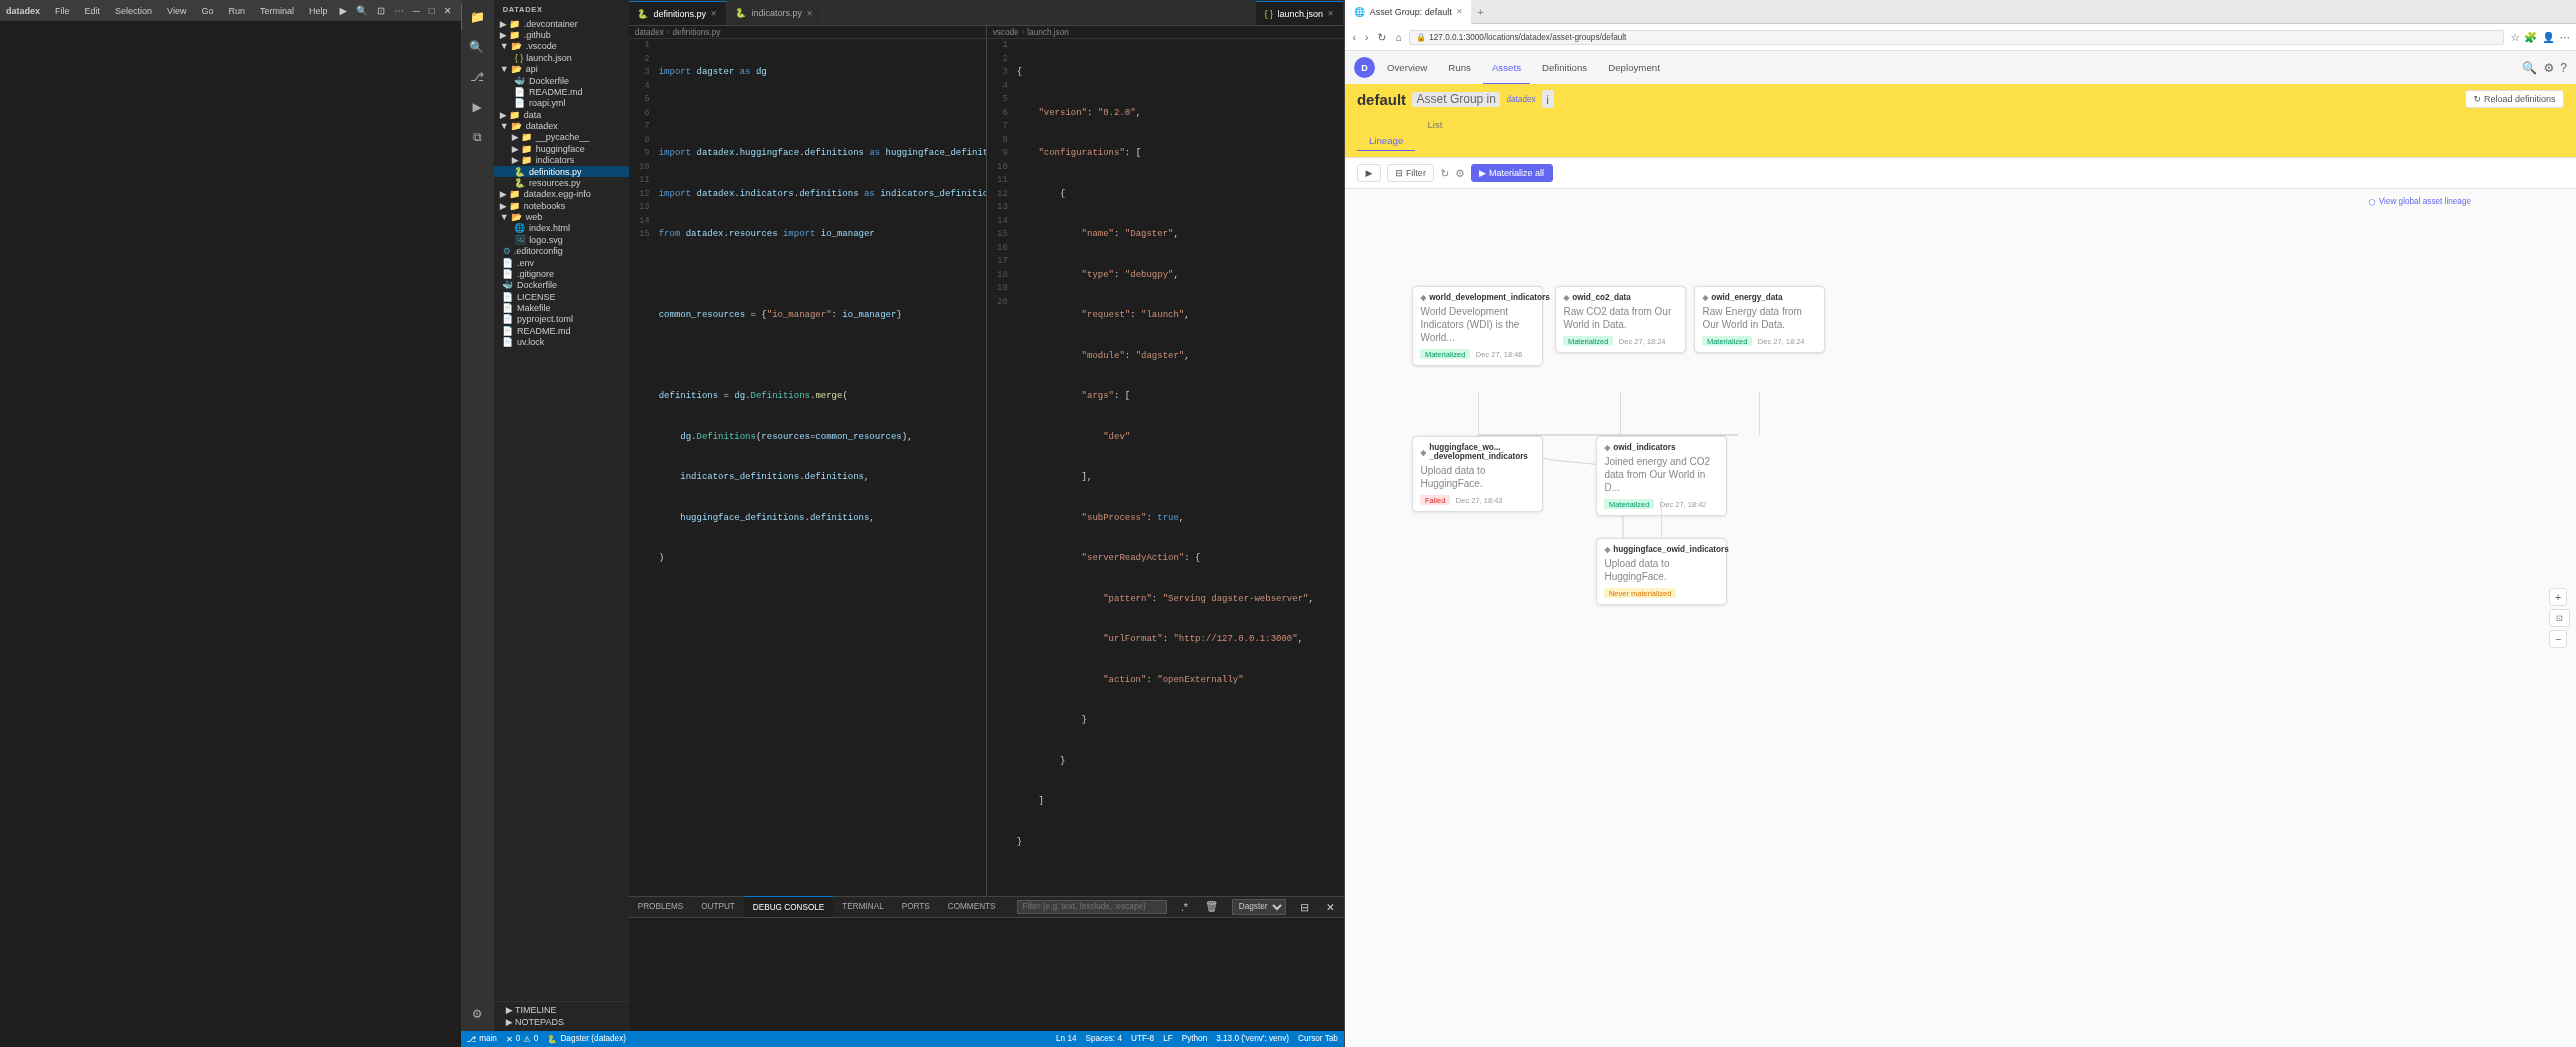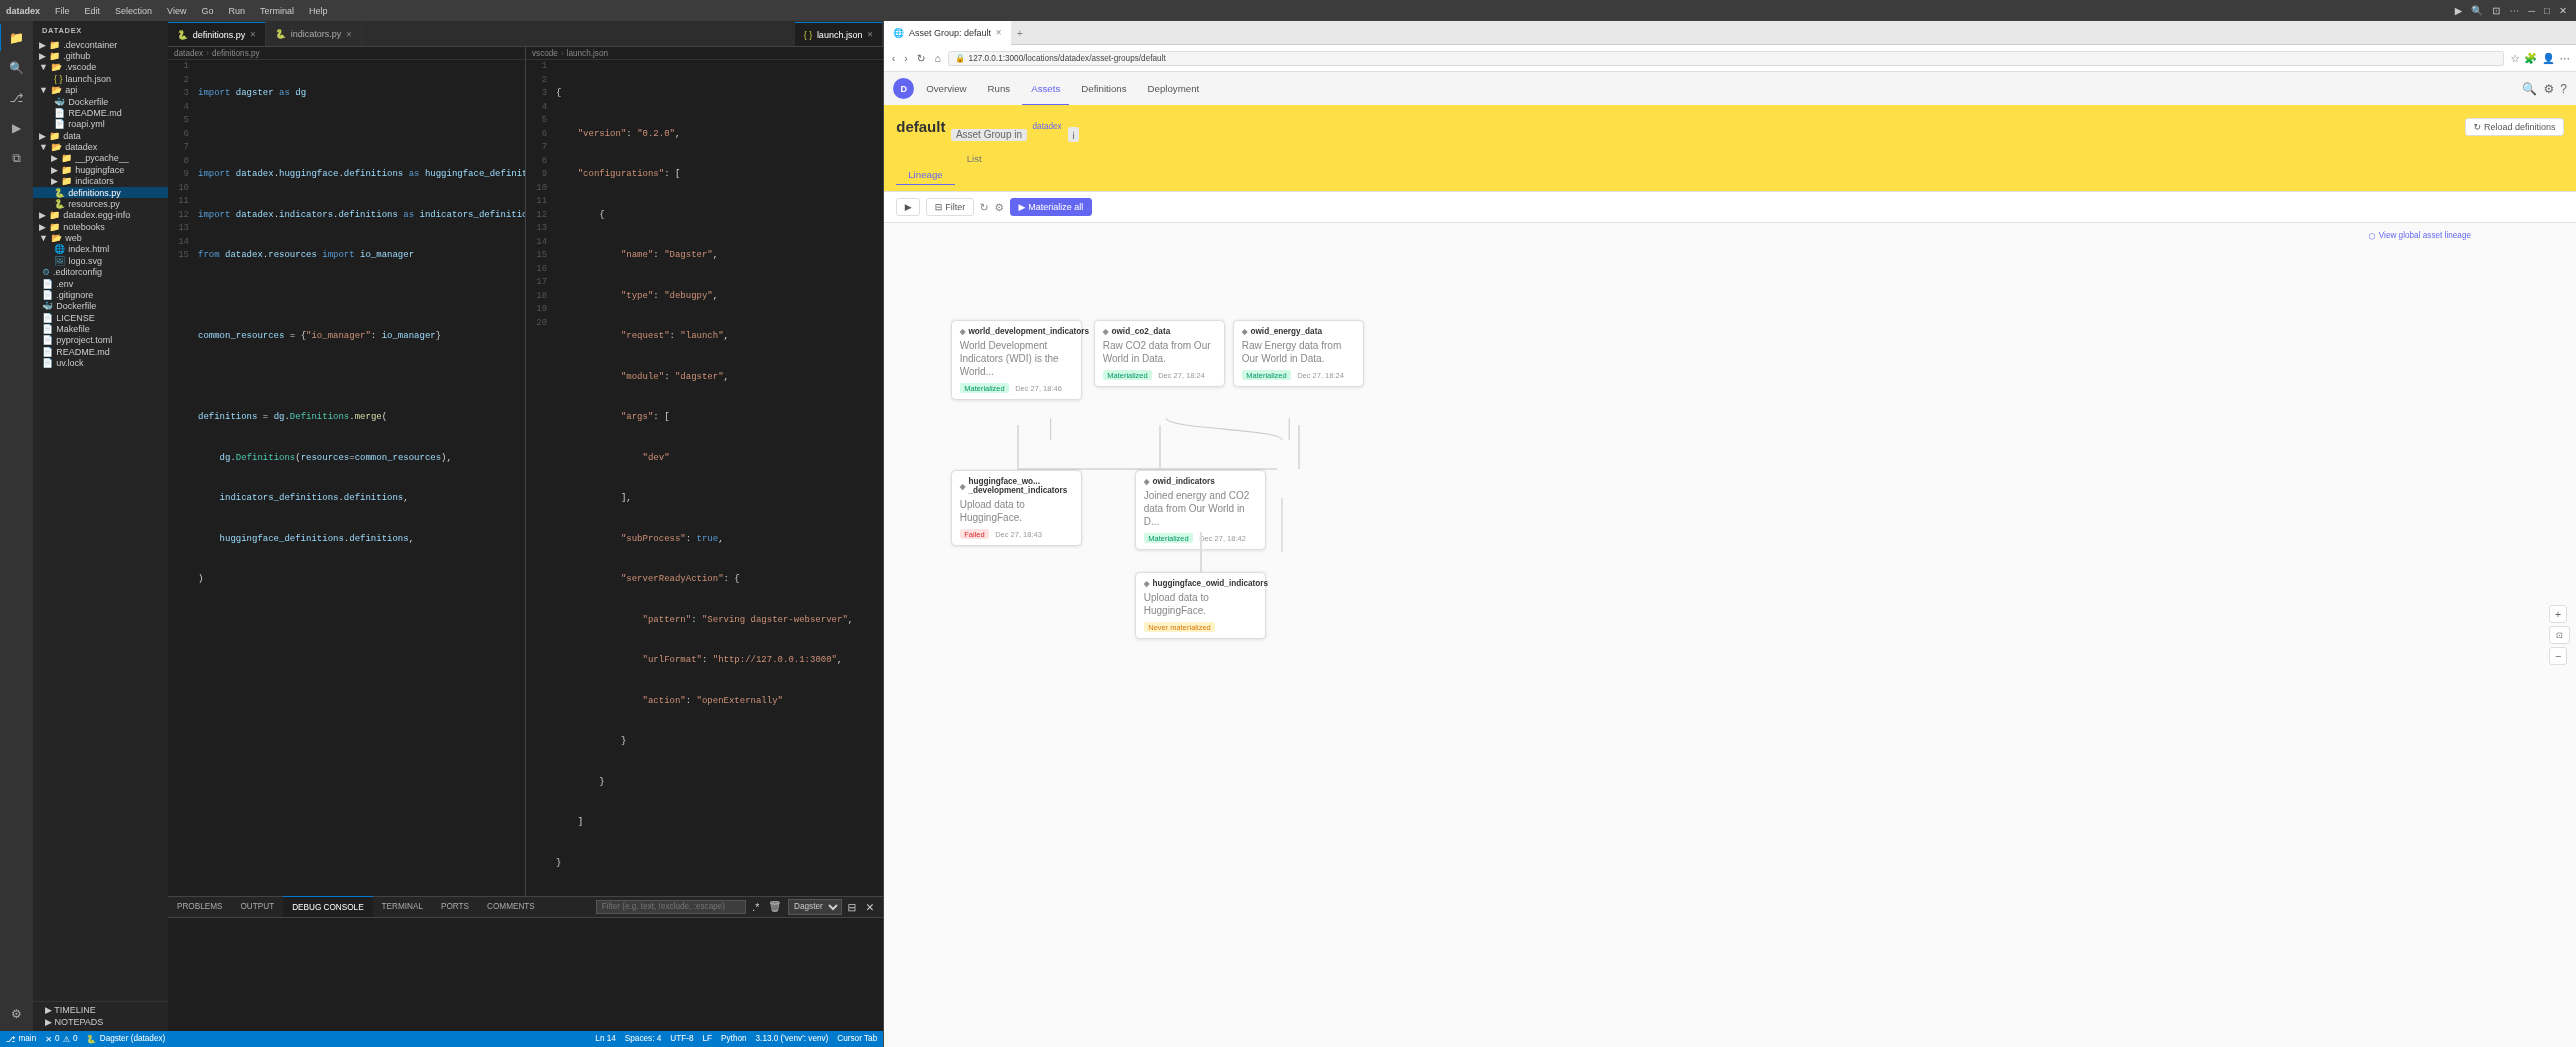--- a/index.html
+++ b/index.html
@@ -87,21 +87,21 @@
     .dagster-menu { display: flex; align-items: center; padding: 0 9px; height: 33px; gap: 3px; }
     .dagster-logo { width: 21px; height: 21px; background: #6366f1; border-radius: 50%; display: flex; align-items: center; justify-content: center; color: #fff; font-size: 9px; font-weight: bold; cursor: pointer; }
     .dagster-menu-item { padding: 0 9px; height: 33px; display: flex; align-items: center; color: #555; font-size: 9.7px; cursor: pointer; }
     .dagster-menu-item.active { color: #6366f1; border-bottom: 1.5px solid #6366f1; }
     .dagster-menu-icons { margin-left: auto; display: flex; gap: 6px; }
     .dagster-menu-icon { color: #666; font-size: 12px; cursor: pointer; }
 
     
     .dagster-sub-header { background: #fde047; padding: 6px 12px; border-bottom: 0.7px solid #e0e0e0; }
     .dagster-page-title { font-size: 15px; font-weight: bold; color: #333; display: flex; align-items: center; gap: 6px; }
-    .dagster-badge { background: #e8e8e8; padding: 0.7px 4.5px; border-radius: 2.2px; font-size: 10px; color: #666; margin-top: 16px; }
+    .dagster-badge { background: #e8e8e8; padding: 0.7px 4.5px; border-radius: 2.2px; font-size: 12px; color: #666; }
     .dagster-tabs { display: flex; gap: 0; margin-top: 6px; }
     .dagster-tab { padding: 4.5px 12px; color: #777; font-size: 9.7px; cursor: pointer; border-bottom: 1.5px solid transparent; }
     .dagster-tab.active { color: #6366f1; border-bottom: 1.5px solid #6366f1; margin-top: 16px; }
     .dagster-toolbar { display: flex; align-items: center; padding: 6px 12px; gap: 6px; background: #fff; border-bottom: 0.7px solid #e0e0e0; }
     .dagster-btn { display: flex; align-items: center; gap: 3px; padding: 3px 7.5px; border-radius: 3px; border: 0.7px solid #ddd; background: #fff; color: #555; font-size: 9px; cursor: pointer; }
     .dagster-btn.primary { background: #6366f1; color: #fff; border-color: #6366f1; }
     .dagster-search { flex: 1; padding: 3px 7.5px; border: 0.7px solid #ddd; border-radius: 3px; font-size: 9px; color: #555; background: #fff; }
     .dagster-refresh-btn { background: transparent; border: none; color: #888; cursor: pointer; font-size: 10.5px; }
     .dagster-settings-btn { background: transparent; border: none; color: #888; cursor: pointer; font-size: 10.5px; }
 
@@ -140,21 +140,21 @@
 
     .vscode-top-bar { display: flex; align-items: center; background: #3c3c3c; height: 21px; padding: 0 6px; gap: 3px; }
     .vscode-top-menu { display: flex; gap: 3px; }
     .vscode-menu-item { padding: 0 6px; height: 21px; display: flex; align-items: center; color: #ccc; font-size: 9px; cursor: pointer; }
     .vscode-top-actions { display: flex; gap: 3px; margin-left: auto; }
     .vscode-top-btn { background: transparent; border: none; color: #ccc; cursor: pointer; font-size: 9.7px; padding: 1.5px 3px; }
   </style>
 </head>
 <body>
 
-<div class="main-layout" style="height: 100vh; display: flex; flex-direction: column;">
+<div class="main-layout" style="height: 100vh; display: flex; flex-direction: row;">
 
   <div class="vscode-top-bar">
     <span style="color:#ccc; font-size:9px; font-weight:bold; margin-right:6px;">datadex</span>
     <div class="vscode-top-menu">
       <span class="vscode-menu-item">File</span>
       <span class="vscode-menu-item">Edit</span>
       <span class="vscode-menu-item">Selection</span>
       <span class="vscode-menu-item">View</span>
       <span class="vscode-menu-item">Go</span>
       <span class="vscode-menu-item">Run</span>
@@ -474,21 +474,21 @@
           </div>
 
           <div class="bottom-panel">
             <div class="bottom-tabs">
               <div class="bottom-tab">PROBLEMS</div>
               <div class="bottom-tab">OUTPUT</div>
               <div class="bottom-tab active">DEBUG CONSOLE</div>
               <div class="bottom-tab">TERMINAL</div>
               <div class="bottom-tab">PORTS</div>
               <div class="bottom-tab">COMMENTS</div>
-              <div style="margin-left:auto; display:flex; align-items:center; gap:3px; padding: 0 6px;">
+              <div style="margin-left:auto; display:flex; align-items:center; gap:11px; padding: 0 6px;">
                 <input class="filter-input" type="text" placeholder="Filter (e.g. text, !exclude, :escape)" style="width: 150px;">
                 <button class="debug-btn">.*</button>
                 <button class="debug-btn">🗑</button>
                 <select style="background:#3c3c3c; border:0.7px solid #555; color:#ccc; font-size:8.2px; padding:1.5px;">
                   <option>Dagster</option>
                 </select>
                 <button class="debug-btn">⊟</button>
                 <button class="debug-btn">✕</button>
               </div>
             </div>

